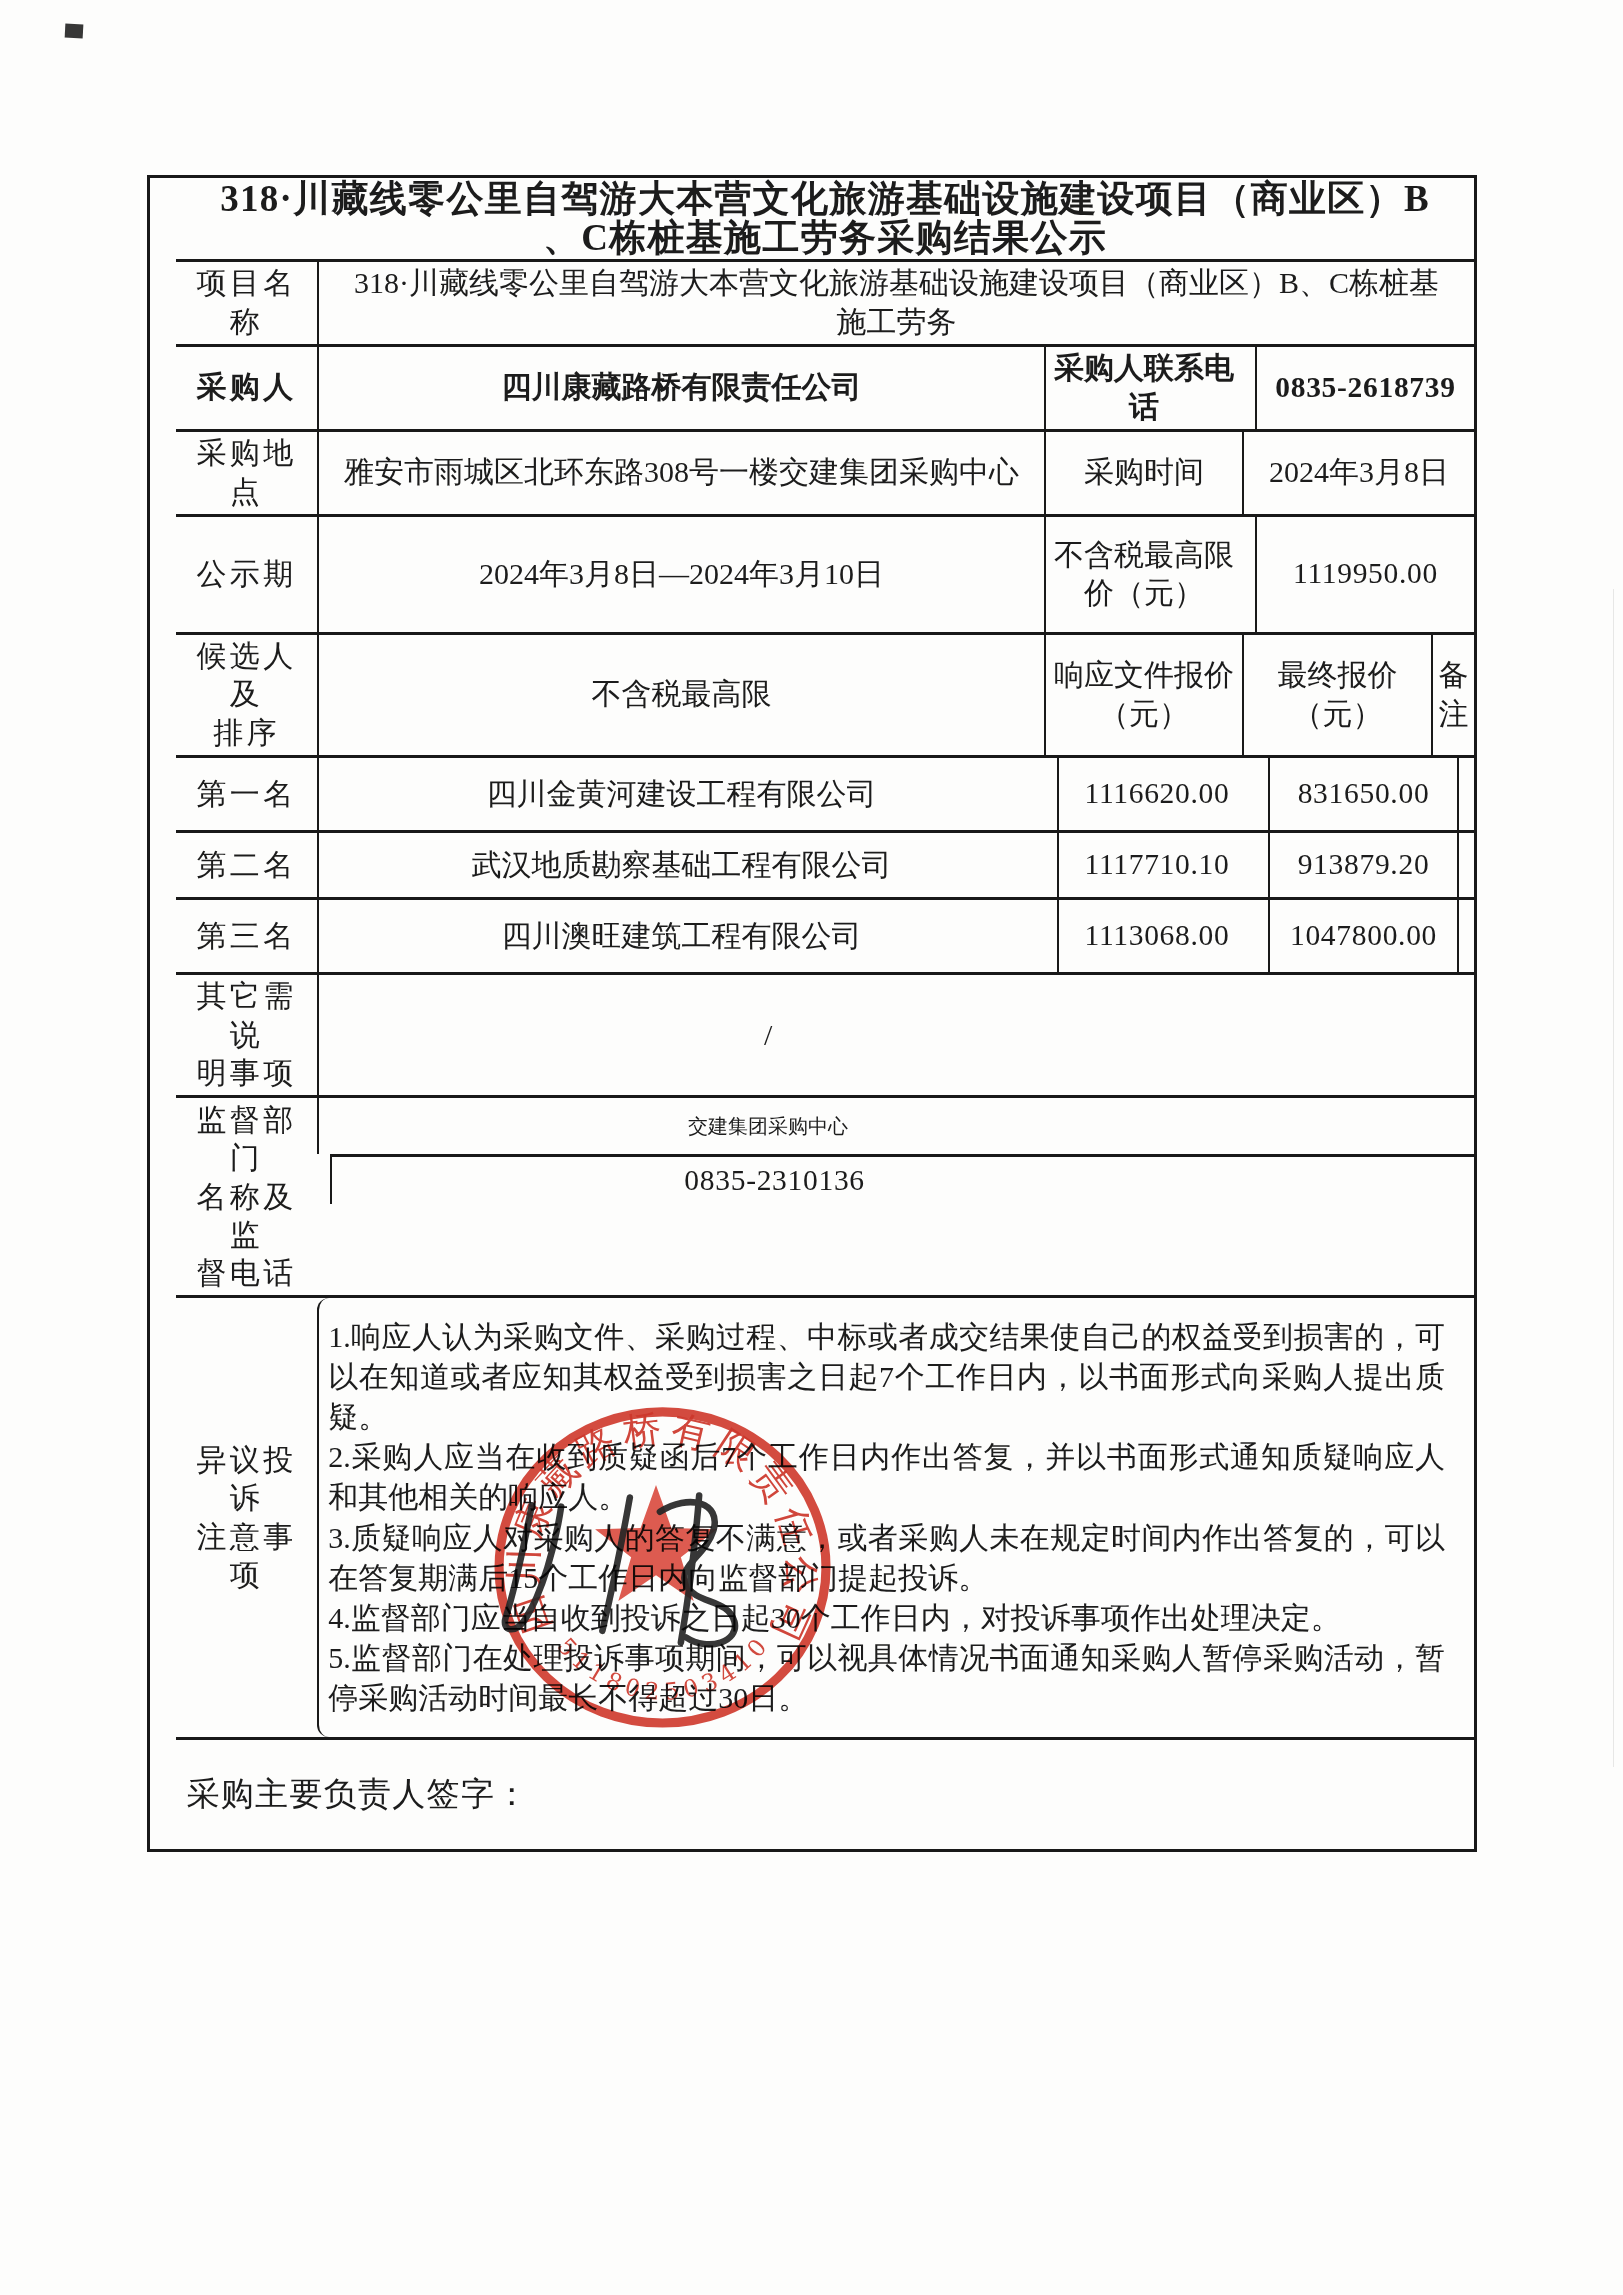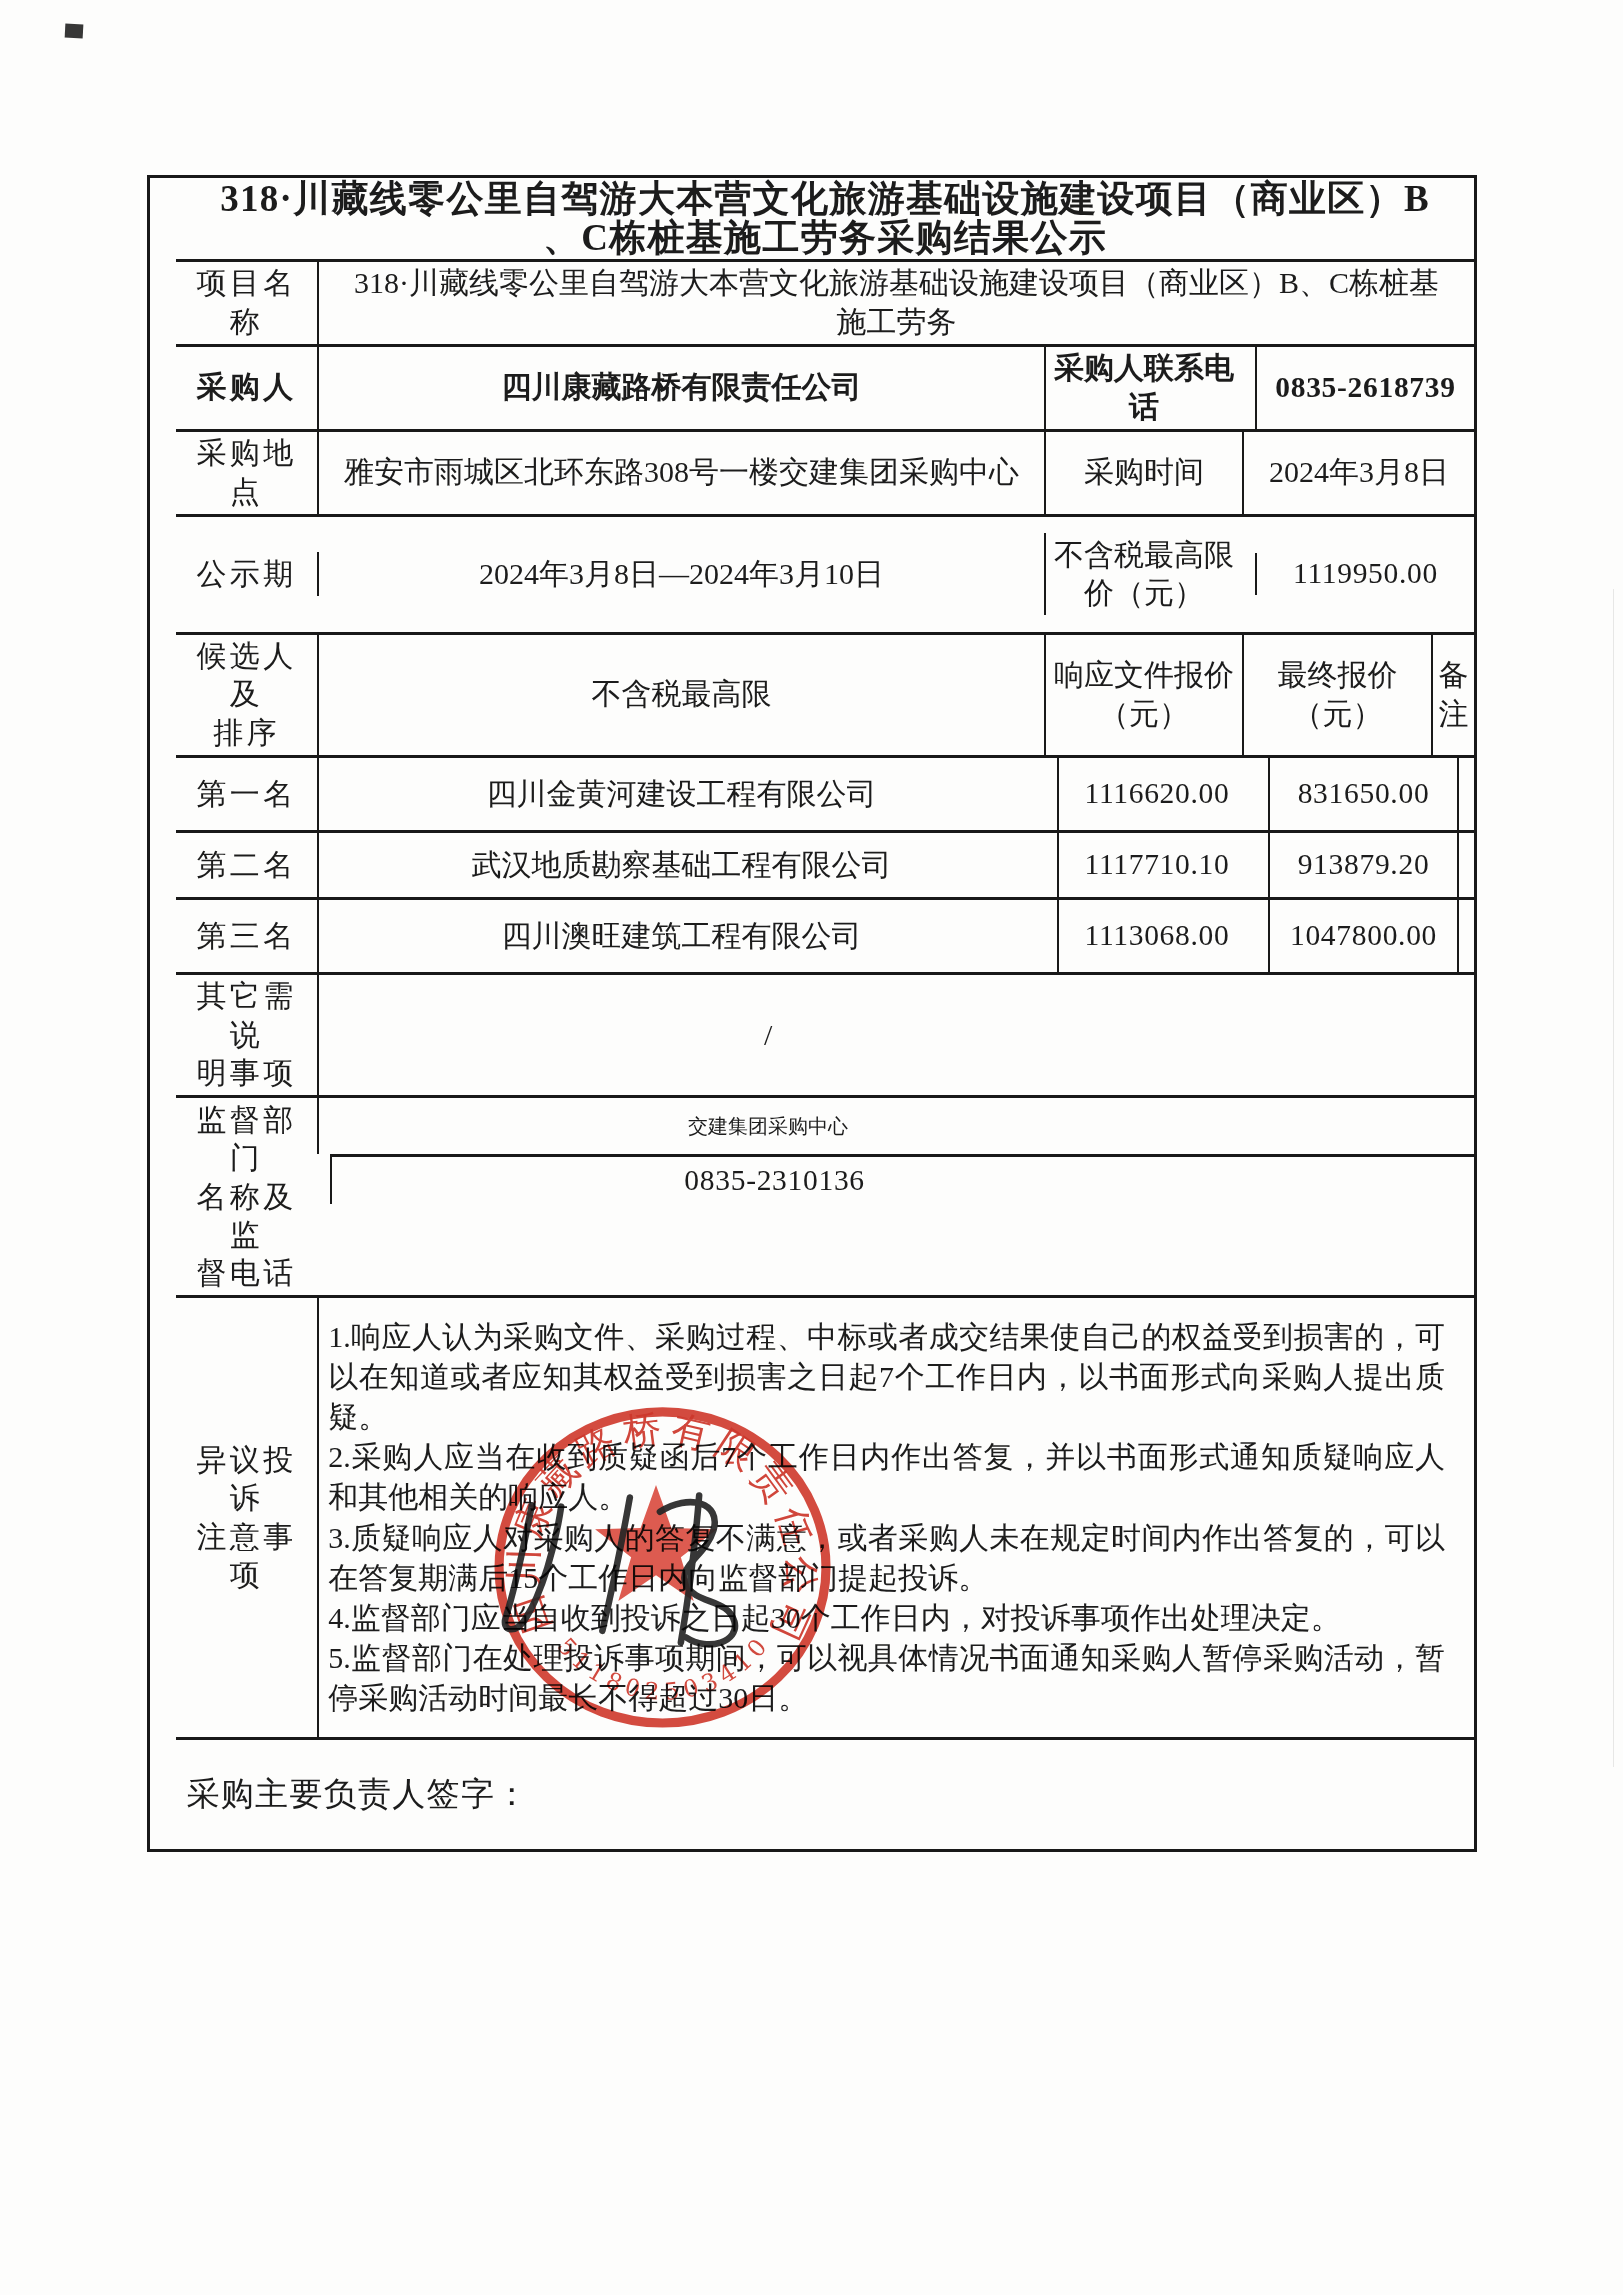--- a/index.html
+++ b/index.html
@@ -29,21 +29,21 @@
   .w-sub{flex:0 0 198px;}
   .w-p2{flex:0 0 189px;}
   .w-rest{flex:1 1 auto;}
 
   .title-row{flex-direction:column;justify-content:center;min-height:73px;padding:1.3px 0;}
   .title-line{font-weight:bold;font-size:37px;line-height:39px;text-align:center;letter-spacing:1.3px;}
 
   .r-project{min-height:77px;}
   .r-purchaser{min-height:75px;font-weight:bold;}
   .r-location{min-height:68px;}
-  .r-publicity{min-height:115px;align-items:center;}
+  .r-publicity{min-height:115px;}
   .r-chead{min-height:76px;}
   .r-c1{min-height:72px;}
   .r-c2{min-height:64px;}
   .r-c3{min-height:72px;}
   .r-other{min-height:73px;}
   .r-objection{min-height:396px;}
   .r-sign{min-height:109px;}
 
   .sup-right{flex:1 1 auto;display:flex;flex-direction:column;}
   .sup-cell{
@@ -51,21 +51,21 @@
     border-left:2.6px solid #191919;font-size:20px;padding:2.6px 5.2px;
   }
   .sup-top{min-height:56px;}
   .sup-bottom{min-height:50px;border-top:3.9px solid #191919;}
   .nudge{padding-right:262px;}
 
   .num{font-size:29.5px;letter-spacing:0.7px;margin-left:13px;}
 
   .objection-cell{
     flex-direction:column;align-items:stretch;justify-content:flex-end;
-    text-align:justify;padding:18.3px 29px 18.3px 9.2px;
+    text-align:justify;padding:18.3px 29px 18.3px 9.2px;border-radius:12px;
   }
   .objection-cell p{margin:0;font-size:30px;line-height:1.34;}
 
   .sign-cell{justify-content:flex-start;padding-left:10.5px;font-size:33px;letter-spacing:1.3px;}
 
   .seal{position:absolute;left:452px;top:1371px;width:425px;height:419px;mix-blend-mode:multiply;}
 </style>
 </head>
 <body>
 

